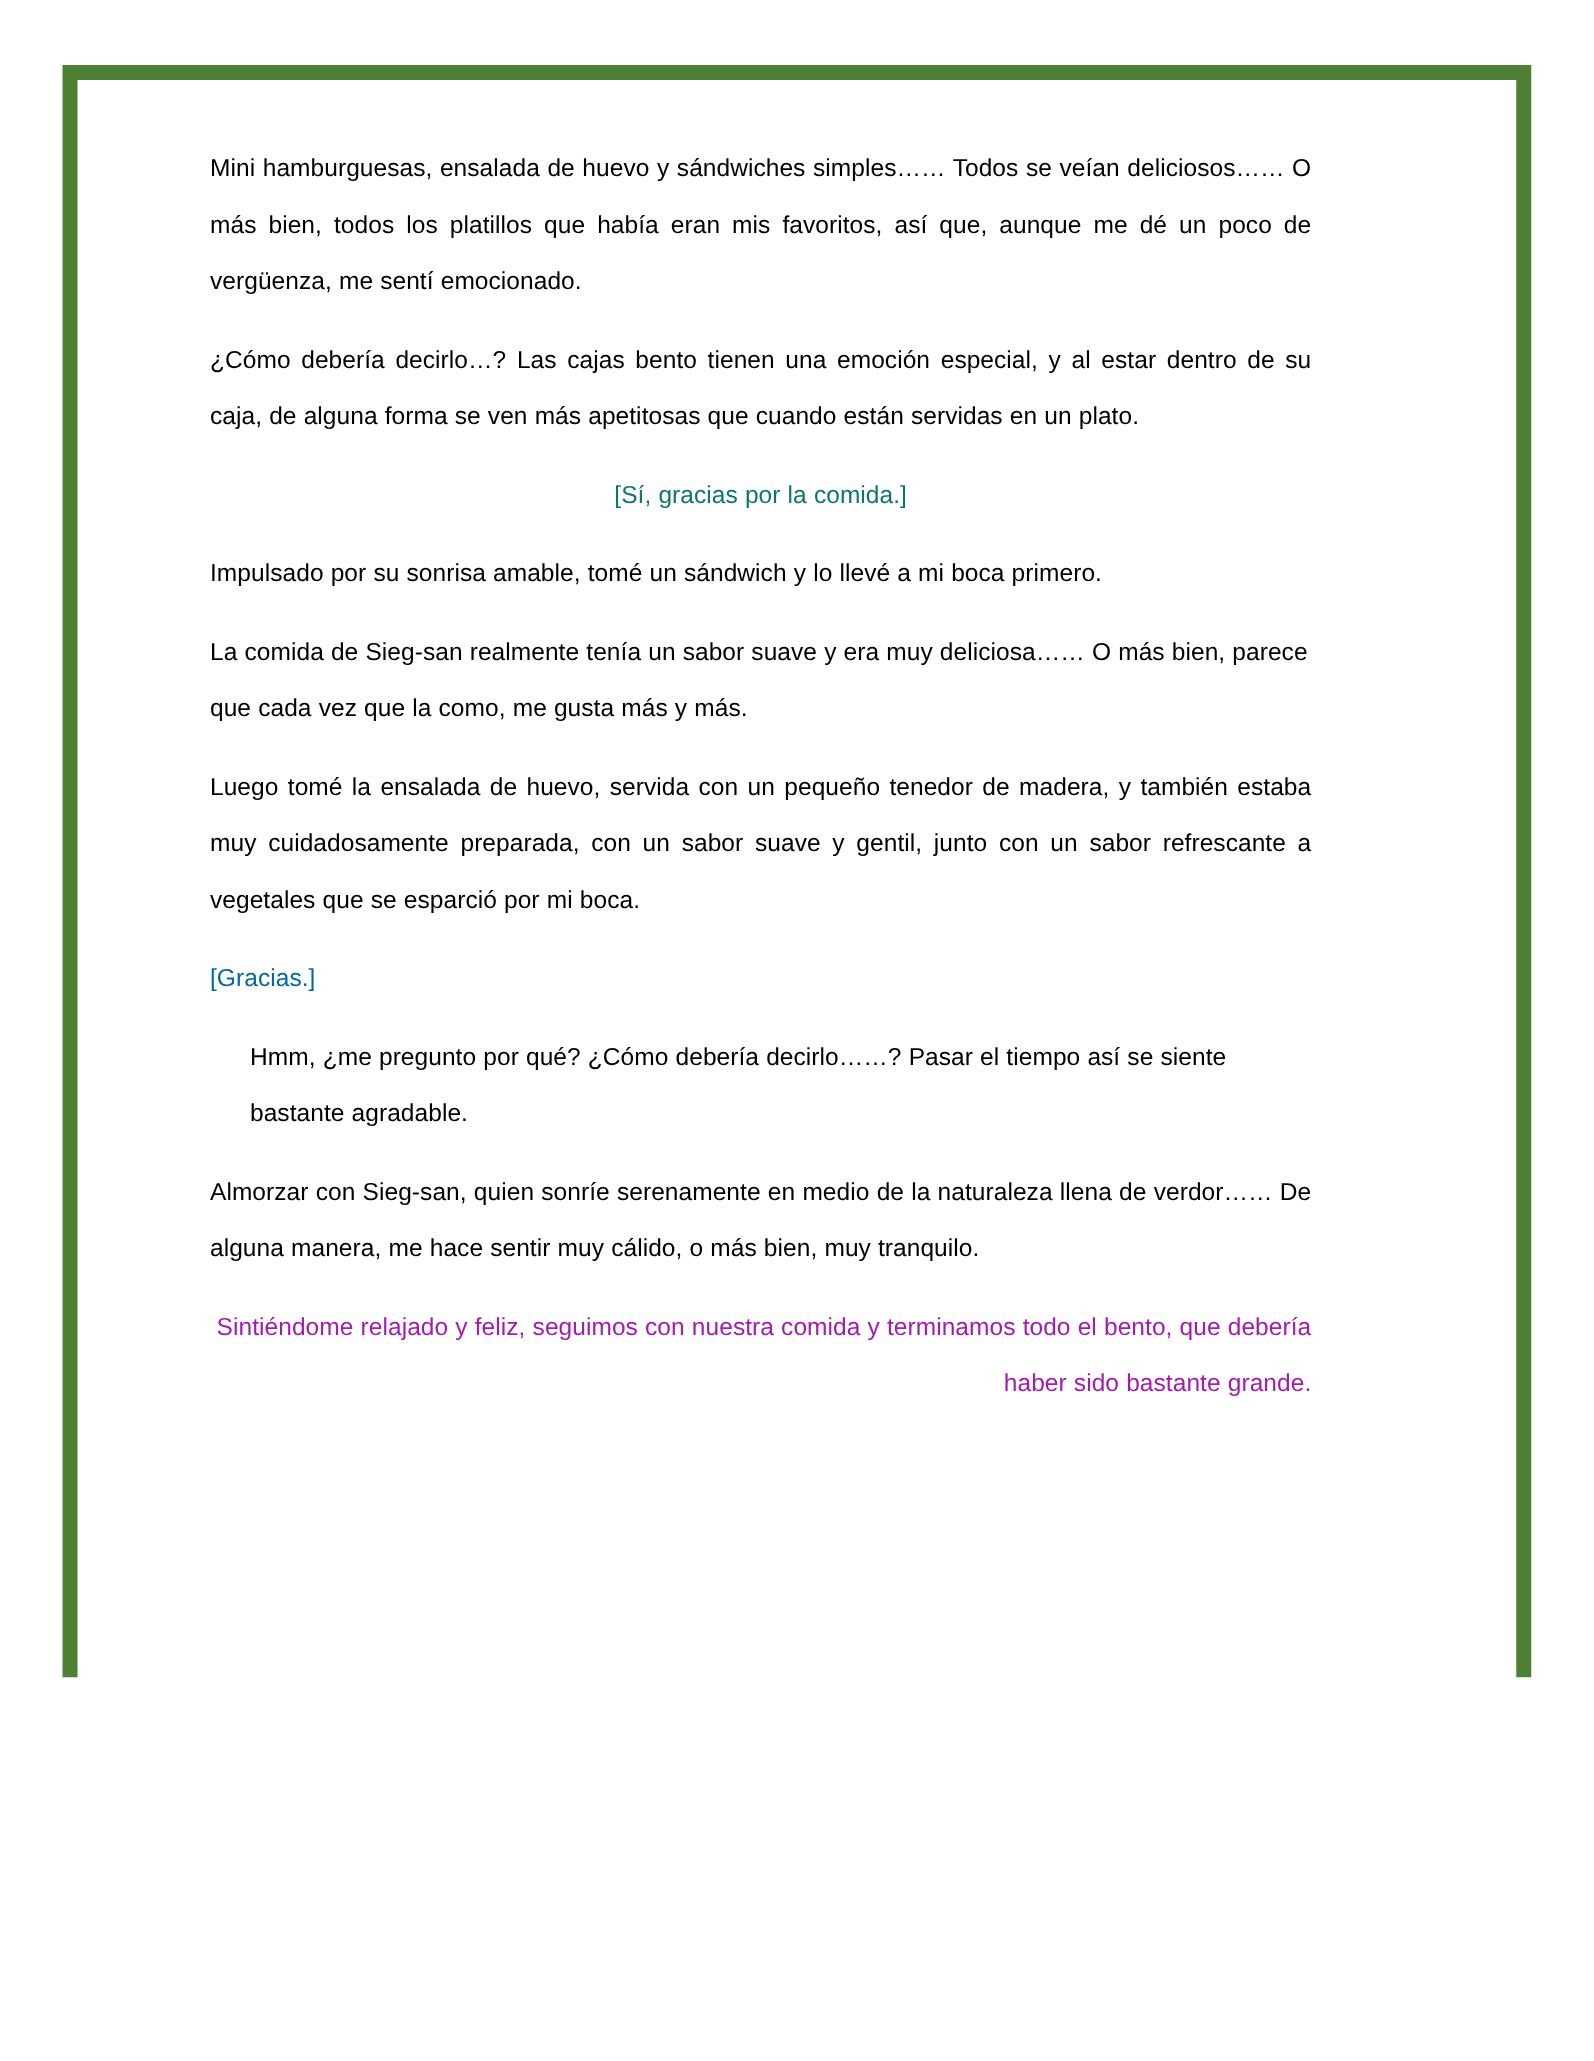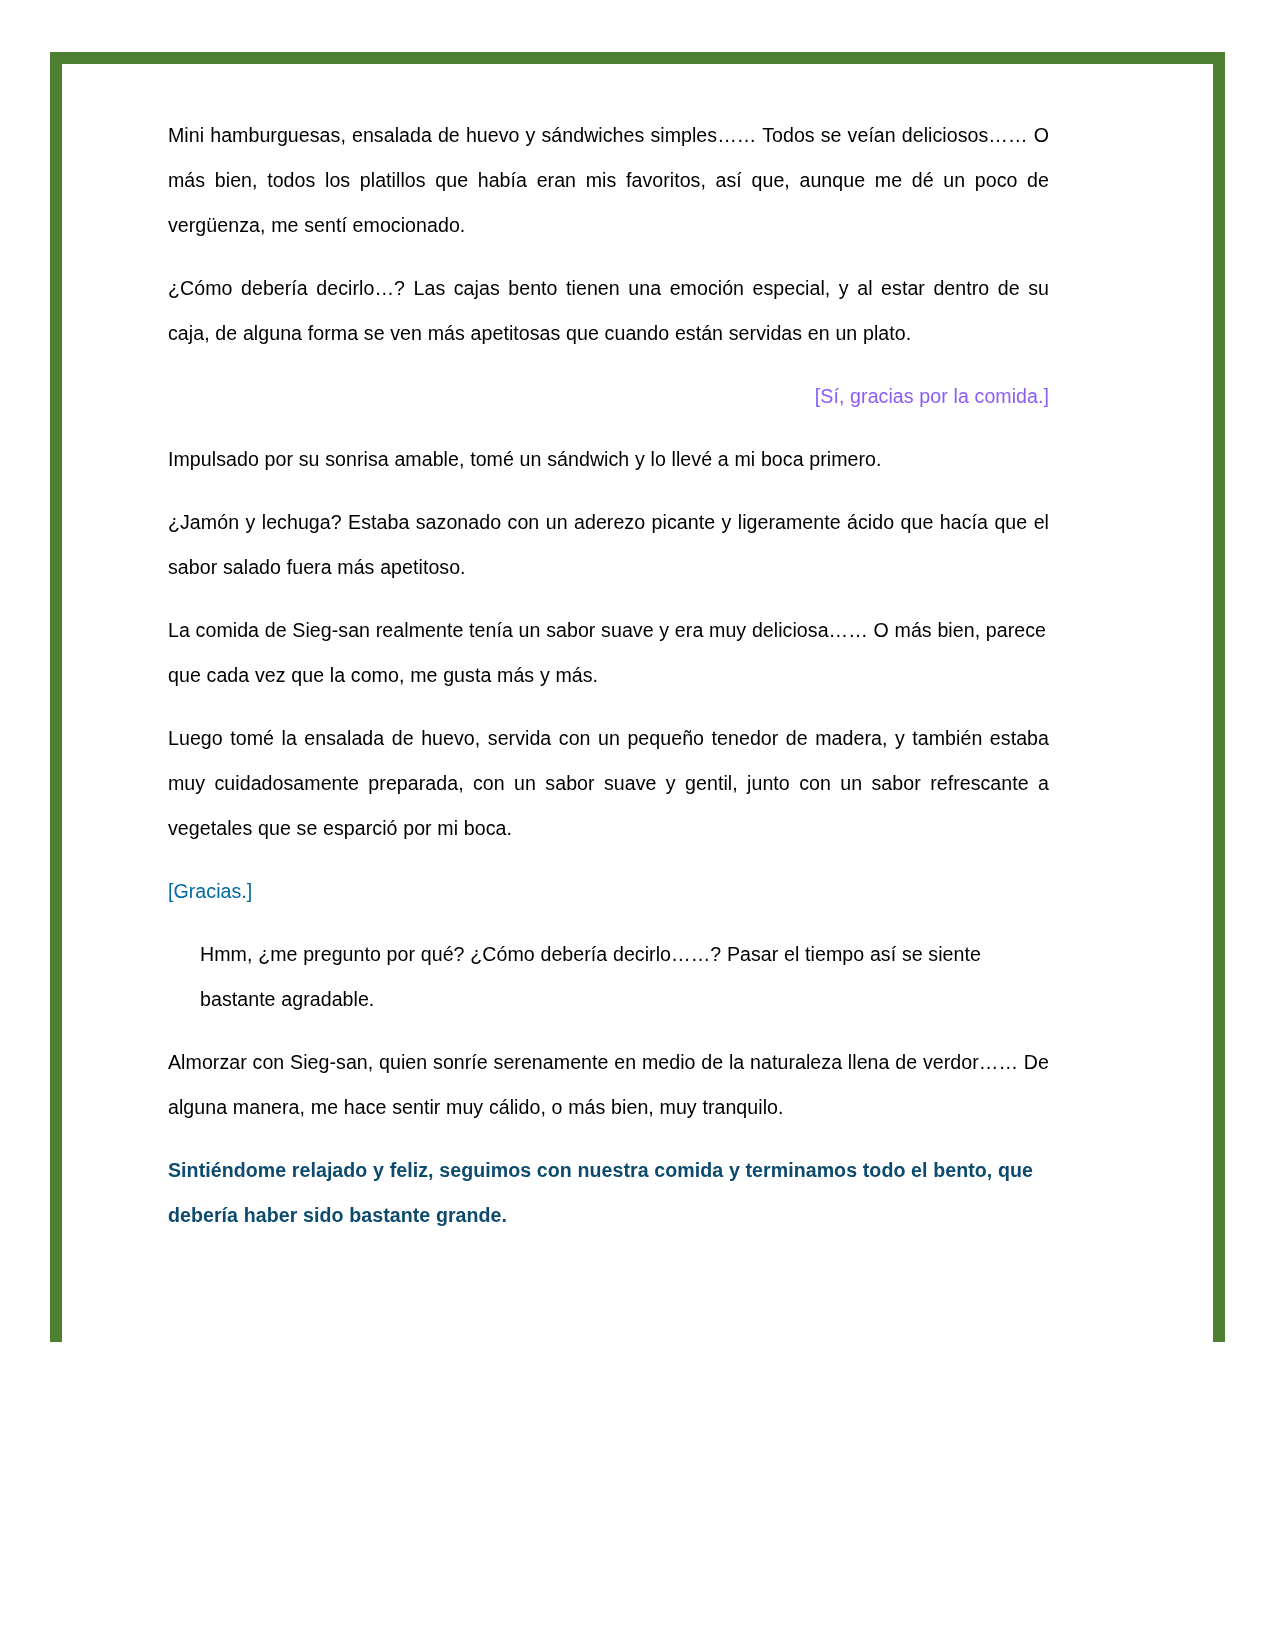--- a/index.html
+++ b/index.html
@@ -59,33 +59,32 @@
 
   <div class="page-border" style="border-color: rgb(78, 128, 52);"></div>
 
   <div class="content">
 
     <p class="para" style="text-align: justify; color: rgb(0, 0, 0);">Mini hamburguesas, ensalada de huevo y sándwiches simples…… Todos se veían deliciosos…… O más bien, todos los platillos que había eran mis favoritos, así que, aunque me dé un poco de vergüenza, me sentí emocionado.</p>
 
     <p class="para" style="text-align: justify; color: rgb(0, 0, 0);">¿Cómo debería decirlo…? Las cajas bento tienen una emoción especial, y al estar dentro de su caja, de alguna forma se ven más apetitosas que cuando están servidas en un plato.</p>
 
 
-    <p class="para short" style="text-align: right; color: #8b5cf6;">[Sí, gracias por la comida.]</p>
+    <p class="para short" style="text-align: center; color: #0f766e;">[Sí, gracias por la comida.]</p>
 
     <p class="para short" style="text-align: left; color: rgb(0, 0, 0);">Impulsado por su sonrisa amable, tomé un sándwich y lo llevé a mi boca primero.</p>
 
-    <p class="para" style="text-align: justify; color: rgb(0, 0, 0);">¿Jamón y lechuga? Estaba sazonado con un aderezo picante y ligeramente ácido que hacía que el sabor salado fuera más apetitoso.</p>
 
     <p class="para short" style="text-align: left; color: rgb(0, 0, 0);">La comida de Sieg-san realmente tenía un sabor suave y era muy deliciosa…… O más bien, parece que cada vez que la como, me gusta más y más.</p>
 
     <p class="para" style="text-align: justify; color: rgb(0, 0, 0);">Luego tomé la ensalada de huevo, servida con un pequeño tenedor de madera, y también estaba muy cuidadosamente preparada, con un sabor suave y gentil, junto con un sabor refrescante a vegetales que se esparció por mi boca.</p>
 
 
     <p class="para short" style="text-align: left; color: #0369a1;">[Gracias.]</p>
 
     <p class="para short" style="text-align: left; color: rgb(0, 0, 0); margin-left: 32px;">Hmm, ¿me pregunto por qué? ¿Cómo debería decirlo……? Pasar el tiempo así se siente bastante agradable.</p>
 
     <p class="para" style="text-align: justify; color: rgb(0, 0, 0);">Almorzar con Sieg-san, quien sonríe serenamente en medio de la naturaleza llena de verdor…… De alguna manera, me hace sentir muy cálido, o más bien, muy tranquilo.</p>
 
-    <p class="para short" style="text-align: left; color: #0c4a6e; font-weight: bold;">Sintiéndome relajado y feliz, seguimos con nuestra comida y terminamos todo el bento, que debería haber sido bastante grande.</p>
+    <p class="para short" style="text-align: right; color: #a21caf;">Sintiéndome relajado y feliz, seguimos con nuestra comida y terminamos todo el bento, que debería haber sido bastante grande.</p>
 
   </div>
 </div>
 
 </body></html>

